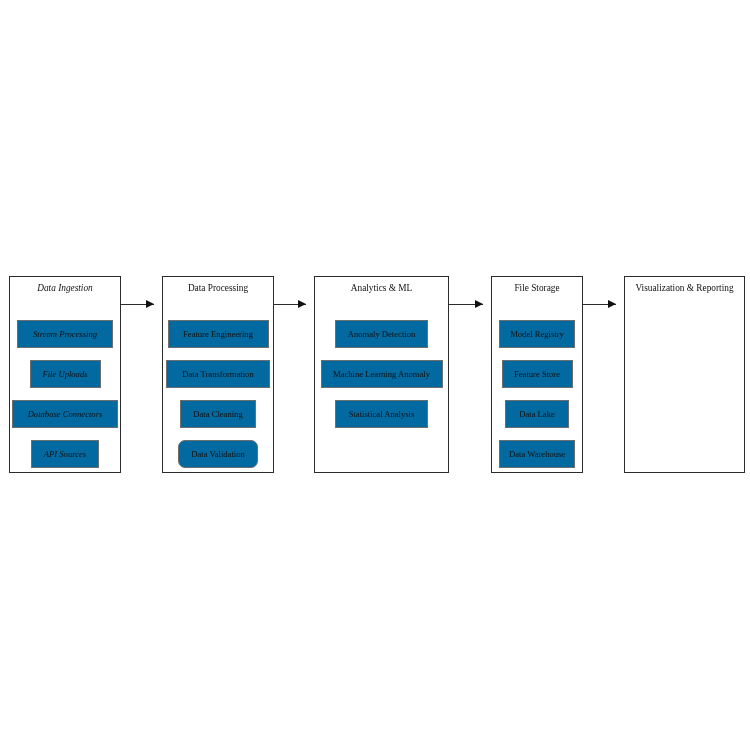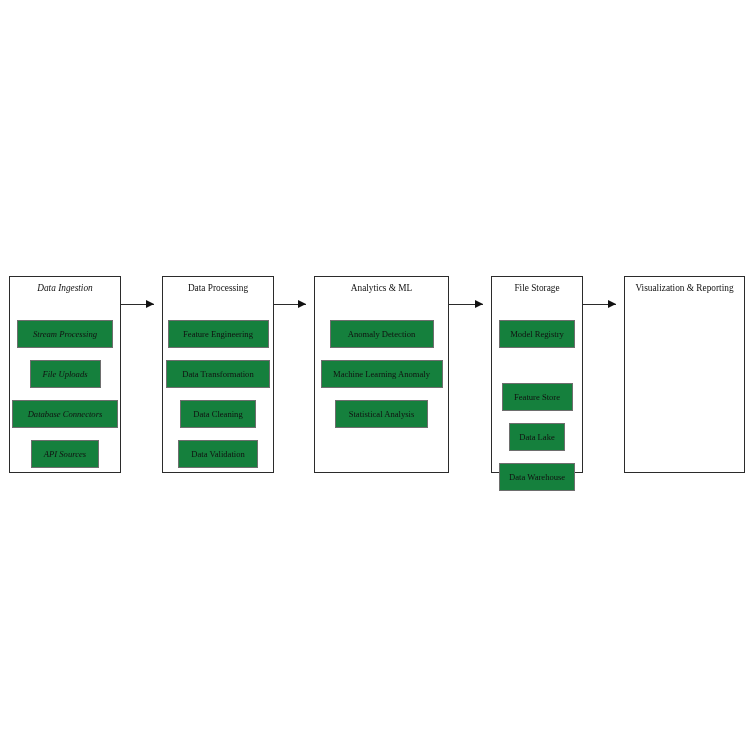--- a/index.html
+++ b/index.html
@@ -42,21 +42,21 @@
     right: 0;
     top: 43px;
     display: flex;
     flex-direction: column;
     align-items: center;
     gap: 12px;
   }
   .component {
     box-sizing: border-box;
     border: 1.1px solid #6e6e6e;
-    background: #15803d;
+    background: #0369a1;
     height: 28px;
     line-height: 26px;
     text-align: center;
     font-size: 8.6px;
     color: #111111;
     white-space: nowrap;
     padding: 0 9px;
   }
 
   
@@ -96,36 +96,36 @@
         <div class="component" style="width: 106px;">Database Connectors</div>
         <div class="component" style="width: 68px;">API Sources</div>
       </div>
     </div>
     <div class="stage" style="left: 162px; top: 276px; width: 112px; height: 197px;">
       <div class="stage-title">Data Processing</div>
       <div class="components">
         <div class="component" style="width: 101px;">Feature Engineering</div>
         <div class="component" style="width: 104px;">Data Transformation</div>
         <div class="component" style="width: 76px;">Data Cleaning</div>
-        <div class="component" style="width: 80px;">Data Validation</div>
+        <div class="component" style="width: 80px; border-radius: 7px;">Data Validation</div>
       </div>
     </div>
     <div class="stage" style="left: 314px; top: 276px; width: 135px; height: 197px;">
       <div class="stage-title">Analytics &amp; ML</div>
       <div class="components">
-        <div class="component" style="width: 104px;">Anomaly Detection</div>
+        <div class="component" style="width: 93px;">Anomaly Detection</div>
         <div class="component" style="width: 122px;">Machine Learning Anomaly</div>
         <div class="component" style="width: 93px;">Statistical Analysis</div>
       </div>
     </div>
     <div class="stage" style="left: 491px; top: 276px; width: 92px; height: 197px;">
       <div class="stage-title">File Storage</div>
       <div class="components">
         <div class="component" style="width: 76px;">Model Registry</div>
-        <div class="component" style="width: 71px; margin-top: 23px;">Feature Store</div>
-        <div class="component" style="width: 56px;">Data Lake</div>
+        <div class="component" style="width: 71px;">Feature Store</div>
+        <div class="component" style="width: 64px;">Data Lake</div>
         <div class="component" style="width: 76px;">Data Warehouse</div>
       </div>
     </div>
     <div class="stage" style="left: 624px; top: 276px; width: 121px; height: 197px;">
       <div class="stage-title">Visualization &amp; Reporting</div>
     </div>
   </div>
 
 </body></html>

